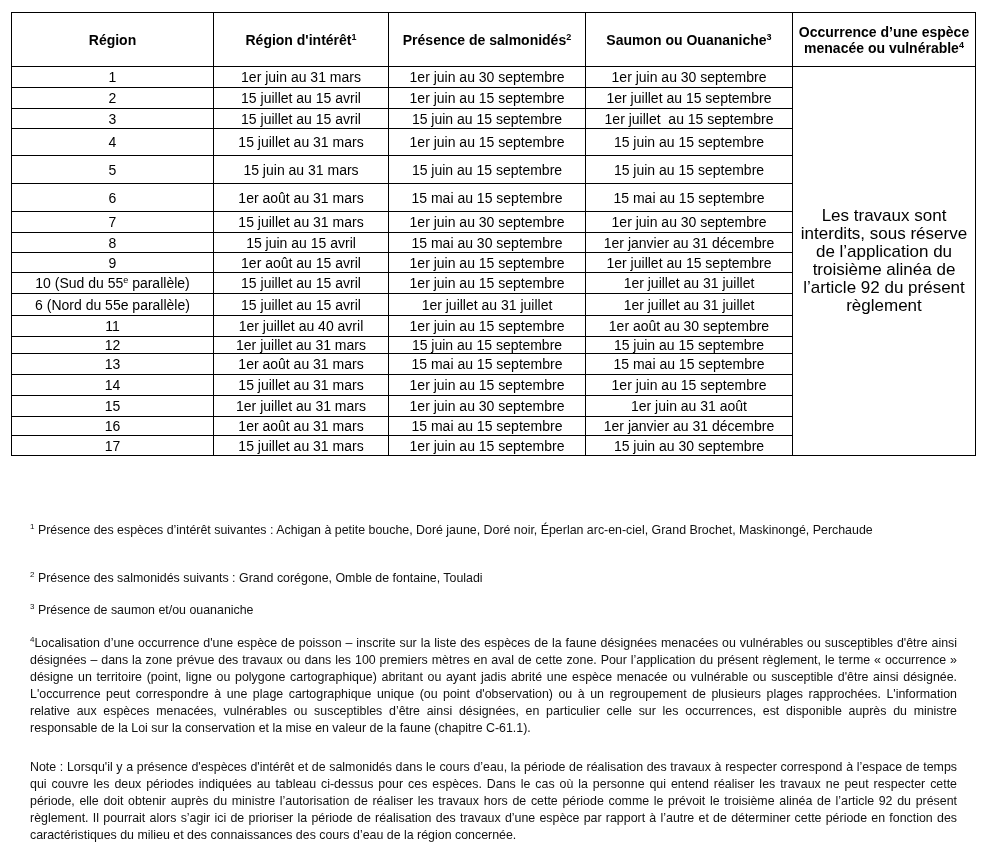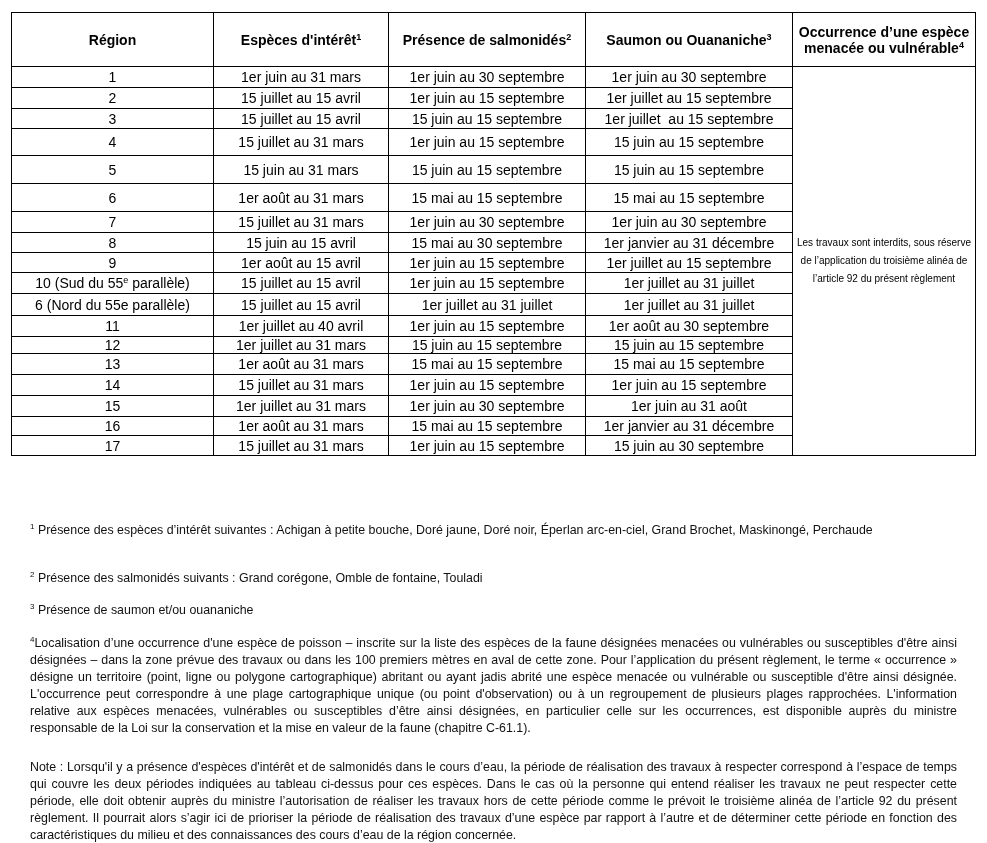--- a/index.html
+++ b/index.html
@@ -24,21 +24,21 @@
     white-space: nowrap;
   }
   table.periods th {
     font-weight: bold; height: 53px; font-size: 14px;
     white-space: normal;
   }
   table.periods th sup, table.periods td sup { font-size: 9px; line-height: 0; vertical-align: 5px; }
   td.occ {
     white-space: normal !important;
     line-height: 18px !important;
-    font-size: 10px;
+    font-size: 17px;
     padding: 0 4px !important;
   }
   .notes {
     position: absolute; left: 21px; width: 945px;
     font-size: 12.4px; line-height: 17px; color: #111;
   }
   .notes p { margin: 9px; }
   .notes sup { font-size: 8px; line-height: 0; vertical-align: 5px; }
   .justify { text-align: justify; text-align-last: left; }
 </style>
@@ -49,21 +49,21 @@
   <colgroup>
     <col style="width:202px">
     <col style="width:175px">
     <col style="width:197px">
     <col style="width:207px">
     <col style="width:183px">
   </colgroup>
   <thead>
     <tr>
       <th><span>Région</span></th>
-      <th><span>Espèces d'intérêt</span><sup>1</sup></th>
+      <th><span>Région d'intérêt</span><sup>1</sup></th>
       <th><span>Présence de salmonidés</span><sup>2</sup></th>
       <th><span>Saumon ou Ouananiche</span><sup>3</sup></th>
       <th><span>Occurrence d’une espèce menacée ou vulnérable</span><sup>4</sup></th>
     </tr>
   </thead>
   <tbody>
     <tr style="height:21px">
       <td>1</td>
       <td>1er juin au 31 mars</td>
       <td>1er juin au 30 septembre</td>

